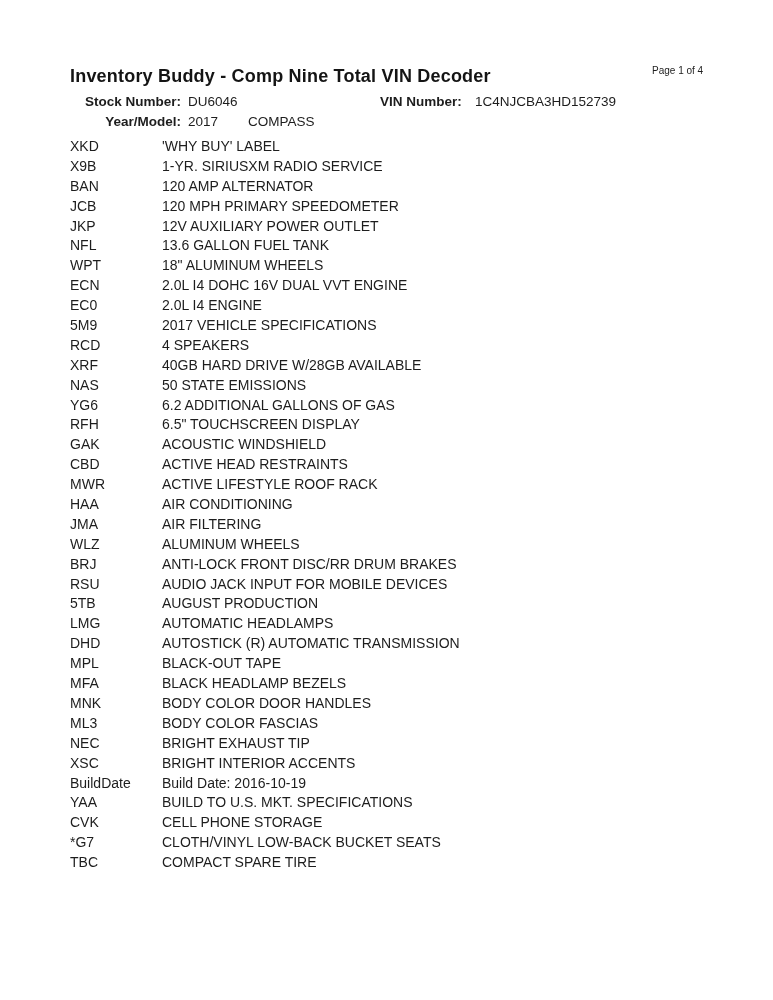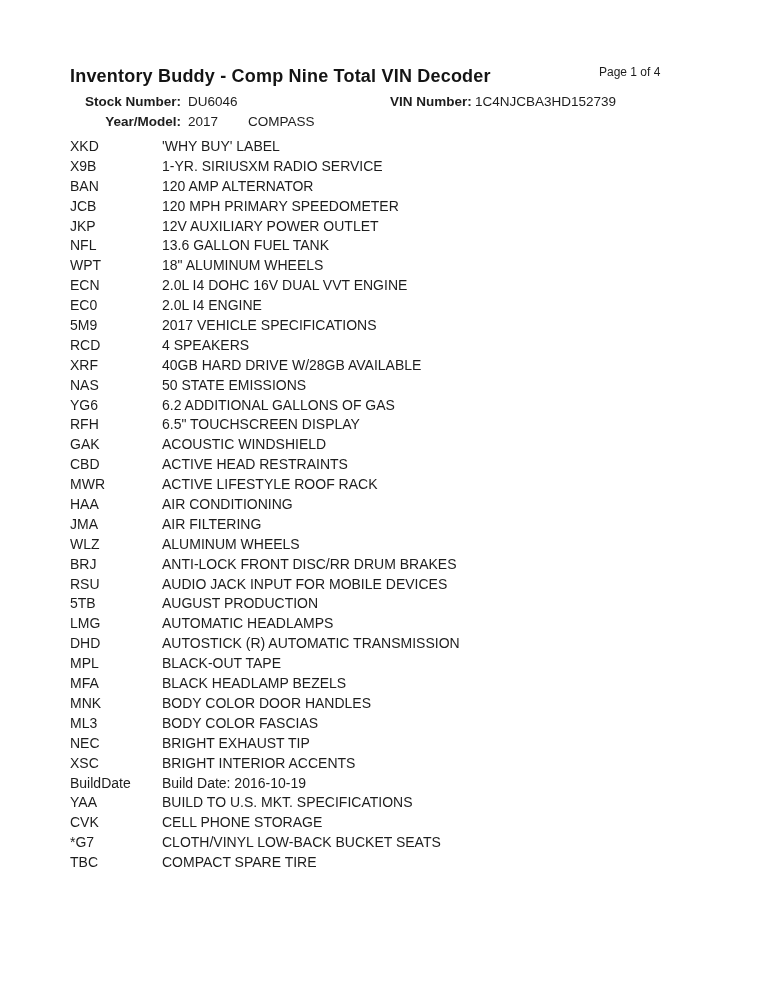--- a/index.html
+++ b/index.html
@@ -22,23 +22,23 @@
     top: 66px;
     margin: 0;
     font-size: 18px;
     font-weight: bold;
     letter-spacing: 0.2px;
     color: #141414;
     white-space: nowrap;
   }
   .page-indicator {
     position: absolute;
-    left: 599px;
+    left: 652px;
     top: 65px;
-    font-size: 12px;
+    font-size: 10px;
     color: #1d1d1d;
     white-space: nowrap;
   }
   .meta {
     position: absolute;
     top: 94px;
     left: 0;
     width: 773px;
     font-size: 13.5px;
   }
@@ -55,21 +55,21 @@
   .meta-label.right-aligned {
     left: 0;
     width: 181px;
     text-align: right;
   }
   .meta-value {
     position: absolute;
     white-space: nowrap;
   }
   .stock-value, .year-value { left: 188px; }
-  .vin-label  { left: 390px; text-align: right; }
+  .vin-label  { left: 380px; text-align: right; }
   .vin-value  { left: 475px; }
   .model-value { left: 248px; }
 
   .options {
     position: absolute;
     top: 137px;
     left: 0;
     width: 773px;
     font-size: 14px;
   }

